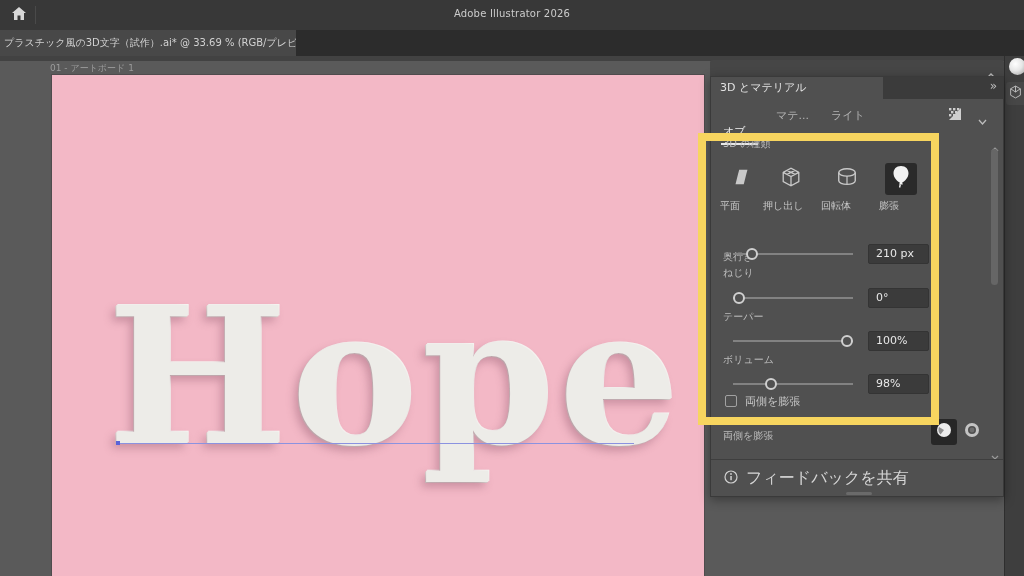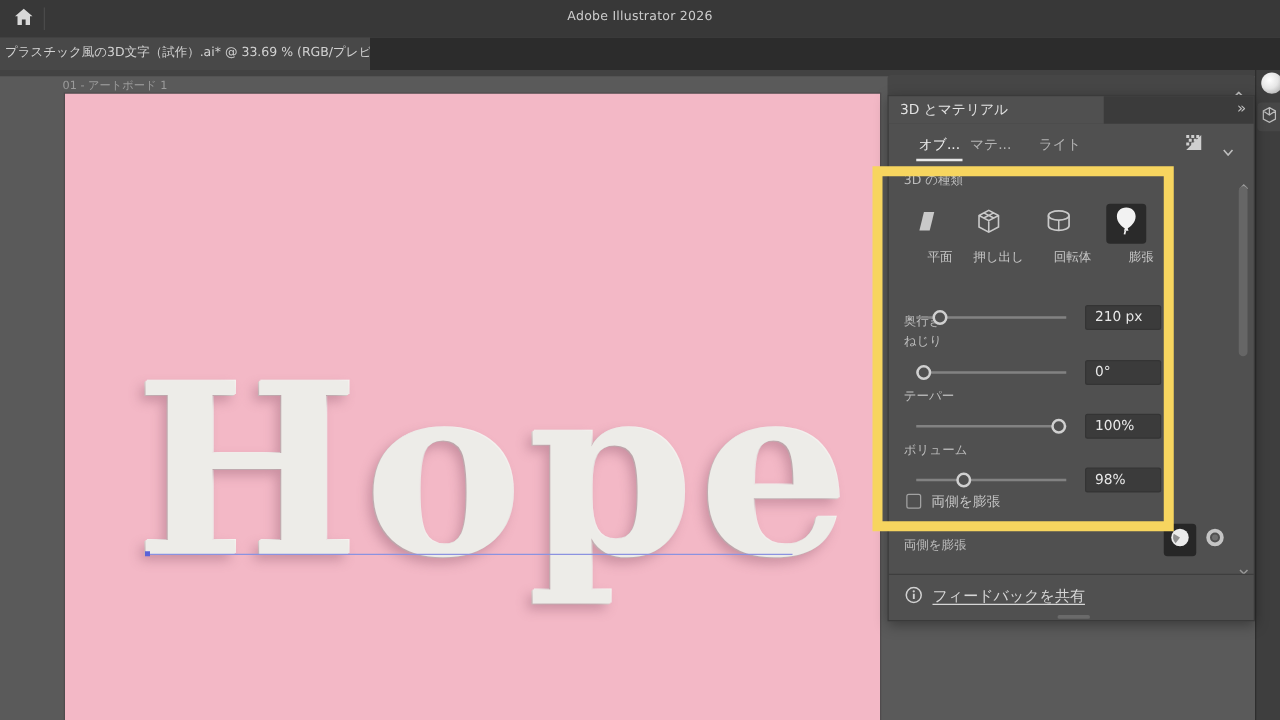--- a/index.html
+++ b/index.html
@@ -64,33 +64,33 @@
     background:#505050; color:#e2e2e2; font-size:11px; line-height:22px;
     padding-left:9px; cursor:pointer; }
   .panel-menu { position:absolute; right:7px; top:2px; color:#bdbdbd; font-size:12px;
     cursor:pointer; letter-spacing:-1px; }
 
   .panel-tabs { position:absolute; left:0; top:22px; width:100%; height:34px; }
   .ptab { position:absolute; top:9px; font-size:11px; color:#b3b3b3; cursor:pointer; }
   .ptab.active { color:#f0f0f0; }
   .ptab.active::after { content:""; position:absolute; left:-2px; right:-2px; bottom:-6px;
     height:2px; background:#e8e8e8; }
-  .ptab-1 { left:24px; } .ptab-2 { left:65px; } .ptab-3 { left:120px; }
+  .ptab-1 { left:12px;margin-top:16px; } .ptab-2 { left:65px; } .ptab-3 { left:120px; }
   .quality-btn { position:absolute; right:40px; top:7px; width:16px; height:16px; cursor:pointer; }
   .quality-chevron { position:absolute; right:16px; top:11px; cursor:pointer; }
 
   .section-label { position:absolute; left:12px; color:#bdbdbd; font-size:10px; }
   .lbl-type { top:60px; }
 
   .type-tile { position:absolute; top:86px; width:32px; height:32px; border-radius:3px;
     display:flex; align-items:center; justify-content:center; cursor:pointer; }
   .type-tile.selected { background:#2a2a2a; }
   .tile-1 { left:14px; } .tile-2 { left:64px; } .tile-3 { left:120px; } .tile-4 { left:174px; }
   .type-label { position:absolute; top:122px; color:#c7c7c7; font-size:10px;
-    text-align:right; cursor:pointer; }
+    text-align:left; cursor:pointer; }
   .tlab-1 { left:9px; width:42px; } .tlab-2 { left:52px; width:56px; }
   .tlab-3 { left:110px; width:52px; } .tlab-4 { left:168px; width:44px; }
 
   .slider-label { position:absolute; left:12px; color:#bdbdbd; font-size:10px; }
   .sl-1 { top:145px;margin-top:28px; } .sl-2 { top:189px; } .sl-3 { top:233px; } .sl-4 { top:276px; }
   .slider-row { position:absolute; left:22px; width:196px; height:20px; }
   .sr-1 { top:167px; } .sr-2 { top:211px; } .sr-3 { top:254px; } .sr-4 { top:297px; }
   .track { position:absolute; left:0; top:9px; width:120px; height:2px; background:#828282;
     cursor:pointer; }
   .knob { position:absolute; top:-5px; width:12px; height:12px; border-radius:50%;
@@ -114,22 +114,22 @@
   .pscrollbar { position:absolute; right:3px; top:60px; width:10px; height:318px; }
   .ps-up { position:absolute; left:1px; top:0px; }
   .ps-thumb { position:absolute; left:1px; top:12px; width:7px; height:136px;
     background:#666666; border-radius:4px; cursor:pointer; }
   .ps-down { position:absolute; left:1px; top:308px; }
 
   .panel-divider { position:absolute; left:0; top:382px; width:100%; height:1px;
     background:#3e3e3e; }
   .feedback-row { position:absolute; left:13px; top:391px; display:flex;
     align-items:center; cursor:pointer; }
-  .feedback-label { margin-left:8px; color:#d6d6d6; font-size:12px;
-    text-decoration:underline; text-underline-offset:2px; }
+  .feedback-label { margin-left:8px; color:#d6d6d6; font-size:16px;
+    text-underline-offset:2px; }
   .resize-notch { position:absolute; left:135px; bottom:1px; width:26px; height:3px;
     background:#6a6a6a; border-radius:2px; cursor:row-resize; }
 
   
   .highlight-box { position:absolute; left:698px; top:133px; width:241px; height:292px;
     border:8px solid #f7d55f; z-index:20; pointer-events:none; }
 </style>
 </head>
 <body>
 

